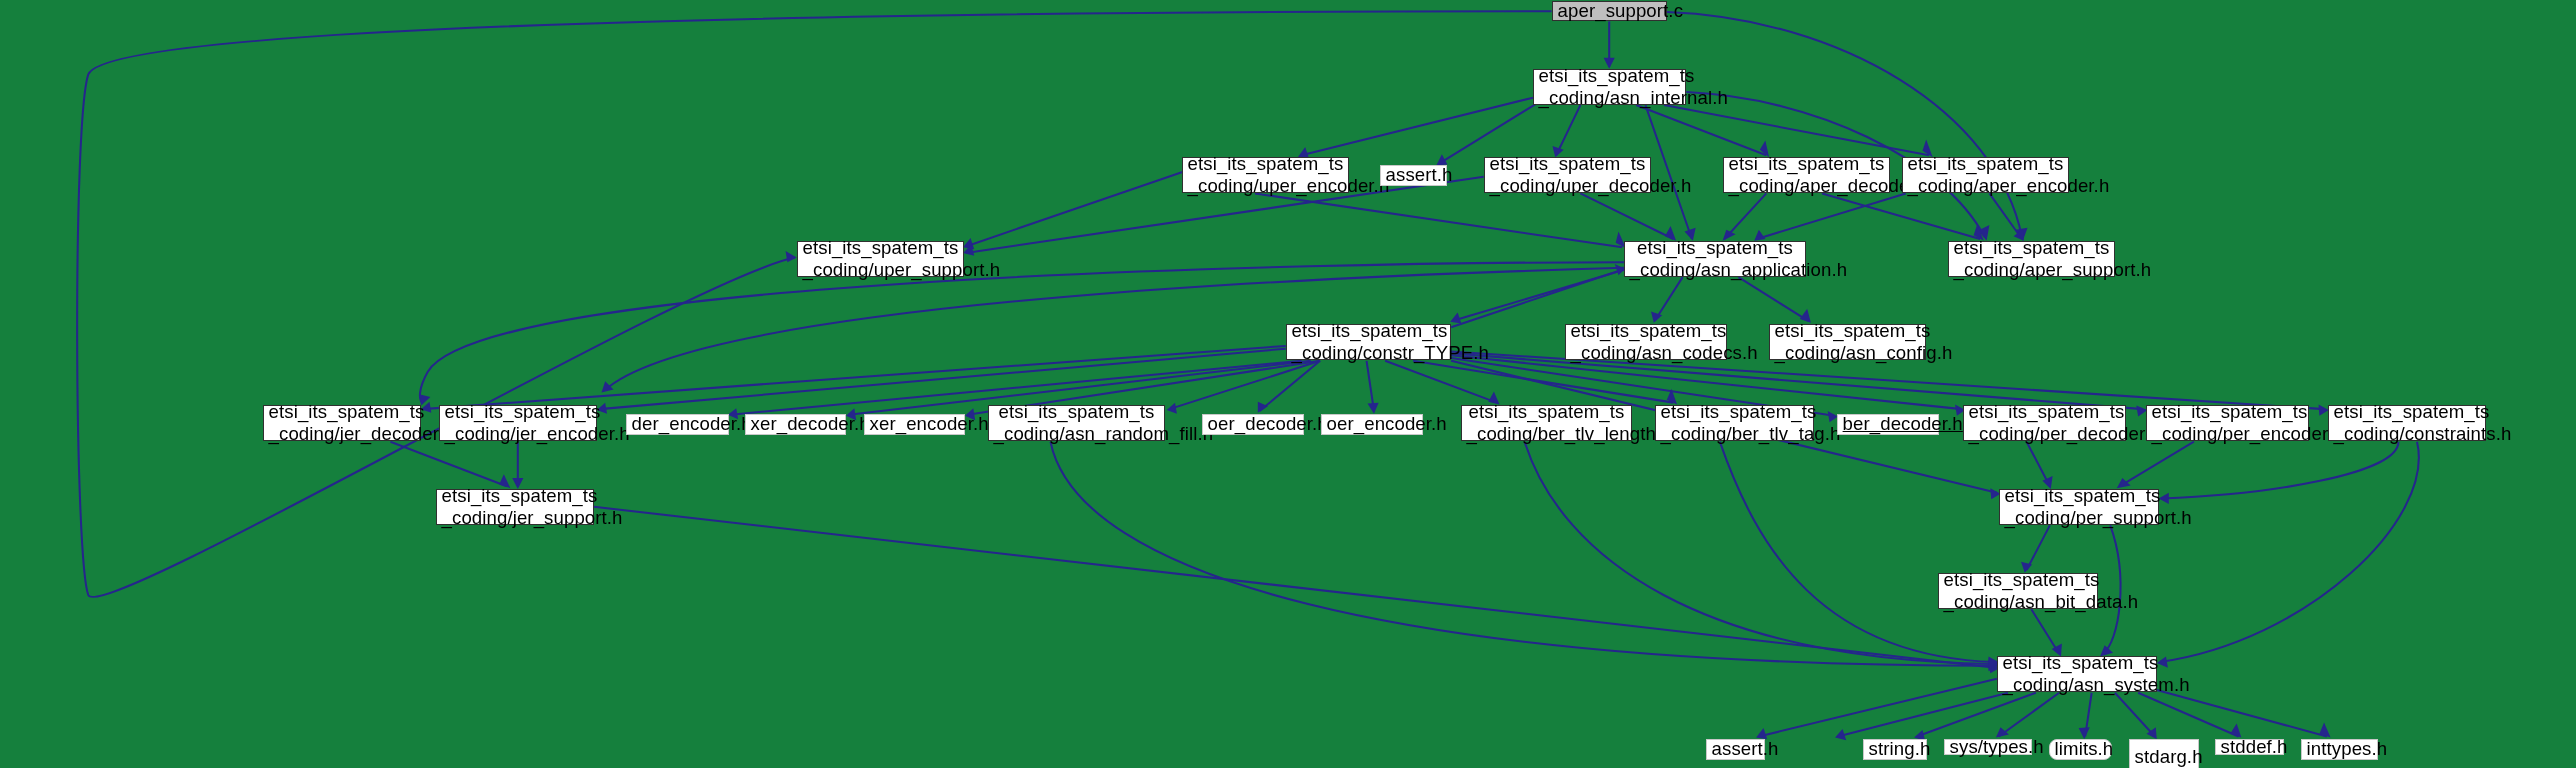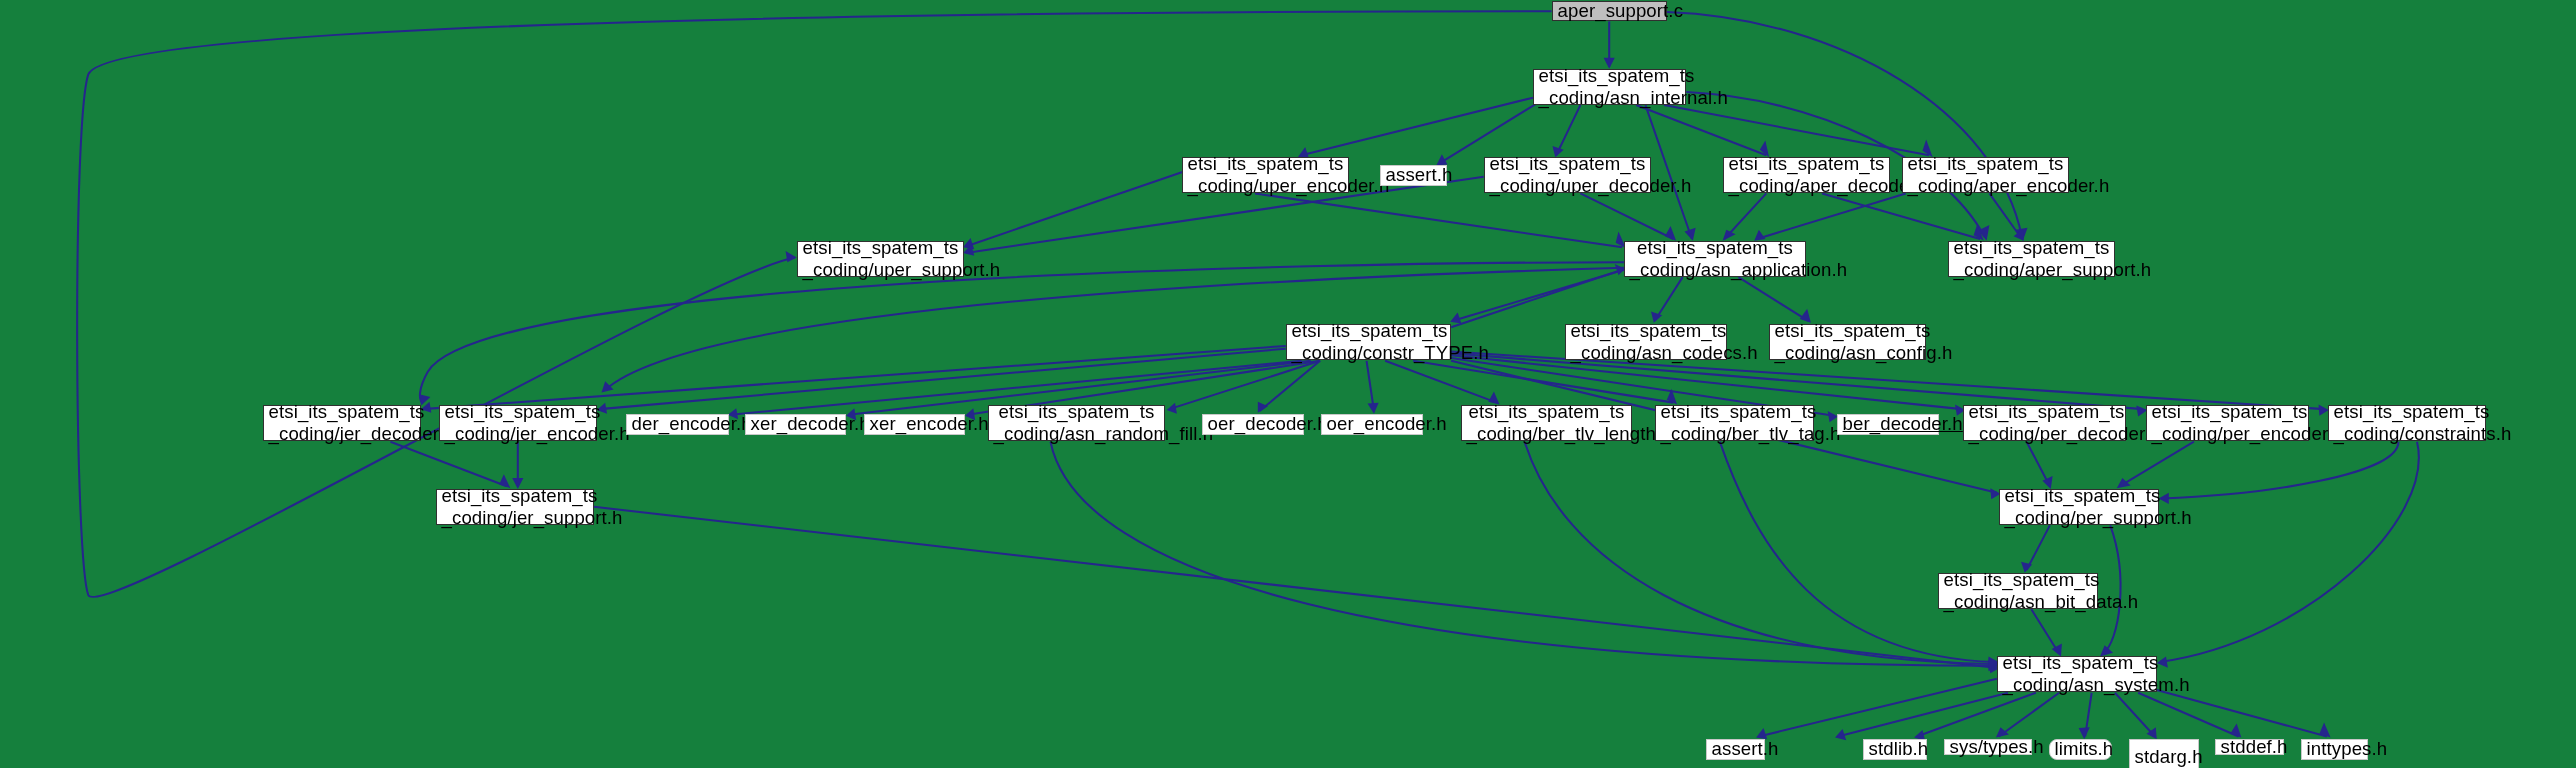--- a/index.html
+++ b/index.html
@@ -237,21 +237,21 @@
       <div class="gnode" style="left: 436px; top: 489px; width: 158px; height: 36px;"><span class="lbl">etsi_its_spatem_ts
 _coding/jer_support.h</span></div>
       <div class="gnode" style="left: 1999px; top: 489px; width: 160px; height: 36px;"><span class="lbl">etsi_its_spatem_ts
 _coding/per_support.h</span></div>
       <div class="gnode" style="left: 1938px; top: 573px; width: 160px; height: 36px;"><span class="lbl">etsi_its_spatem_ts
 _coding/asn_bit_data.h</span></div>
       <div class="gnode" style="left: 1997px; top: 656px; width: 160px; height: 36px;"><span class="lbl">etsi_its_spatem_ts
 _coding/asn_system.h</span></div>
       <div class="gnode ext" style="left: 1706px; top: 739px; width: 59px; height: 20.5px;"><span class="lbl">assert.h</span></div>
       <div class="gnode ext" style="left: 1782px; top: 739px; width: 64px; height: 34px; margin-top: 44px;"><span class="lbl">stdlib.h</span></div>
-      <div class="gnode ext" style="left: 1863px; top: 739px; width: 64px; height: 20.5px;"><span class="lbl">stdlib.h</span></div>
+      <div class="gnode ext" style="left: 1863px; top: 739px; width: 64px; height: 20.5px;"><span class="lbl">string.h</span></div>
       <div class="gnode ext" style="left: 1944px; top: 739px; width: 88px; height: 16px;"><span class="lbl">sys/types.h</span></div>
       <div class="gnode ext" style="left: 2049px; top: 739px; width: 63px; height: 20.5px; border-radius: 8px;"><span class="lbl">limits.h</span></div>
       <div class="gnode ext" style="left: 2129px; top: 739px; width: 70px; height: 35px;"><span class="lbl">stdarg.h</span></div>
       <div class="gnode ext" style="left: 2215px; top: 739px; width: 69px; height: 16px; justify-content: center;"><span class="lbl">stddef.h</span></div>
-      <div class="gnode ext" style="left: 2301px; top: 739px; width: 67px; height: 20.5px;"><span class="lbl">inttypes.h</span></div>
+      <div class="gnode ext" style="left: 2301px; top: 739px; width: 77px; height: 20.5px;"><span class="lbl">inttypes.h</span></div>
     </div>
 </div>
 
 
 </body></html>

